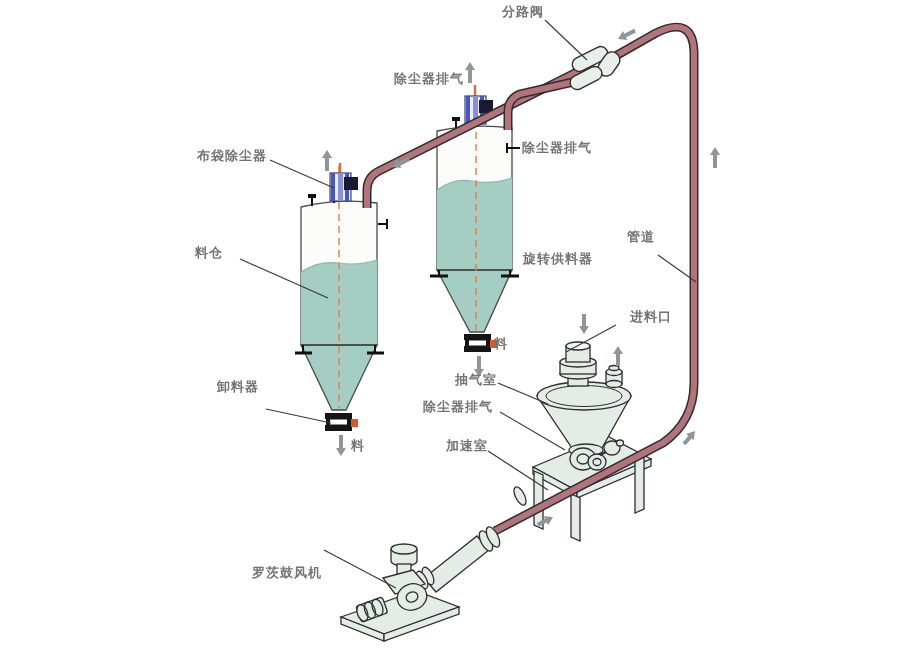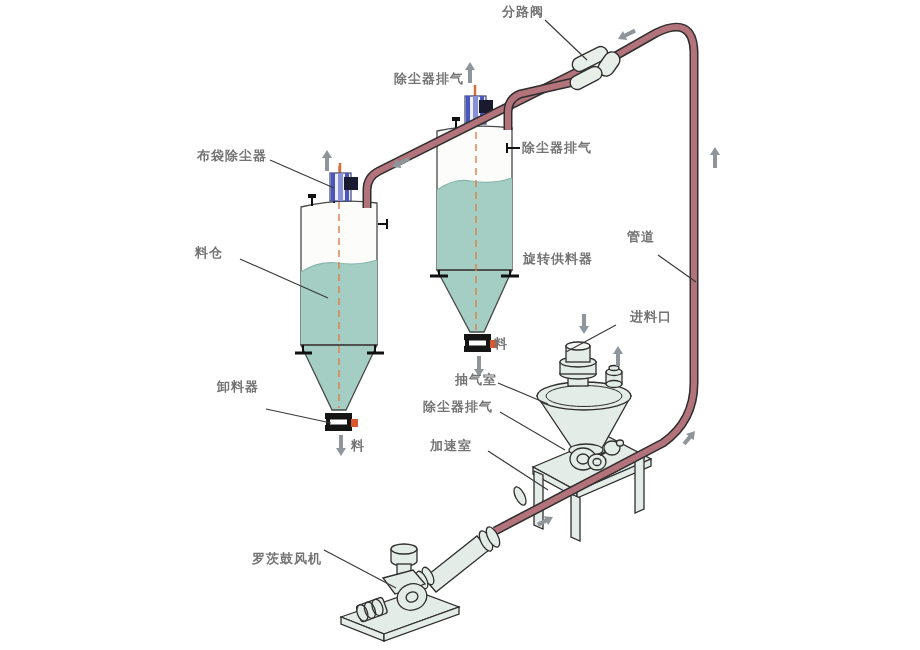--- a/index.html
+++ b/index.html
@@ -246,19 +246,19 @@
 <div class="label" style="left:502px;top:5px">分路阀</div>
 <div class="label" style="left:394px;top:72px">除尘器排气</div>
 <div class="label" style="left:197px;top:149px">布袋除尘器</div>
 <div class="label" style="left:522px;top:141px">除尘器排气</div>
 <div class="label" style="left:195px;top:246px">料仓</div>
 <div class="label" style="left:523px;top:252px">旋转供料器</div>
 <div class="label" style="left:627px;top:230px">管道</div>
 <div class="label" style="left:630px;top:310px">进料口</div>
 <div class="label" style="left:455px;top:373px">抽气室</div>
 <div class="label" style="left:423px;top:400px">除尘器排气</div>
-<div class="label" style="left:430px;top:439px">加速室</div>
+<div class="label" style="left:446px;top:439px">加速室</div>
 <div class="label" style="left:217px;top:380px">卸料器</div>
 <div class="label" style="left:351px;top:439px">料</div>
 <div class="label" style="left:494px;top:337px">料</div>
-<div class="label" style="left:252px;top:552px">罗茨鼓风机</div>
+<div class="label" style="left:252px;top:566px">罗茨鼓风机</div>
 
 </div>
 
 </body></html>

